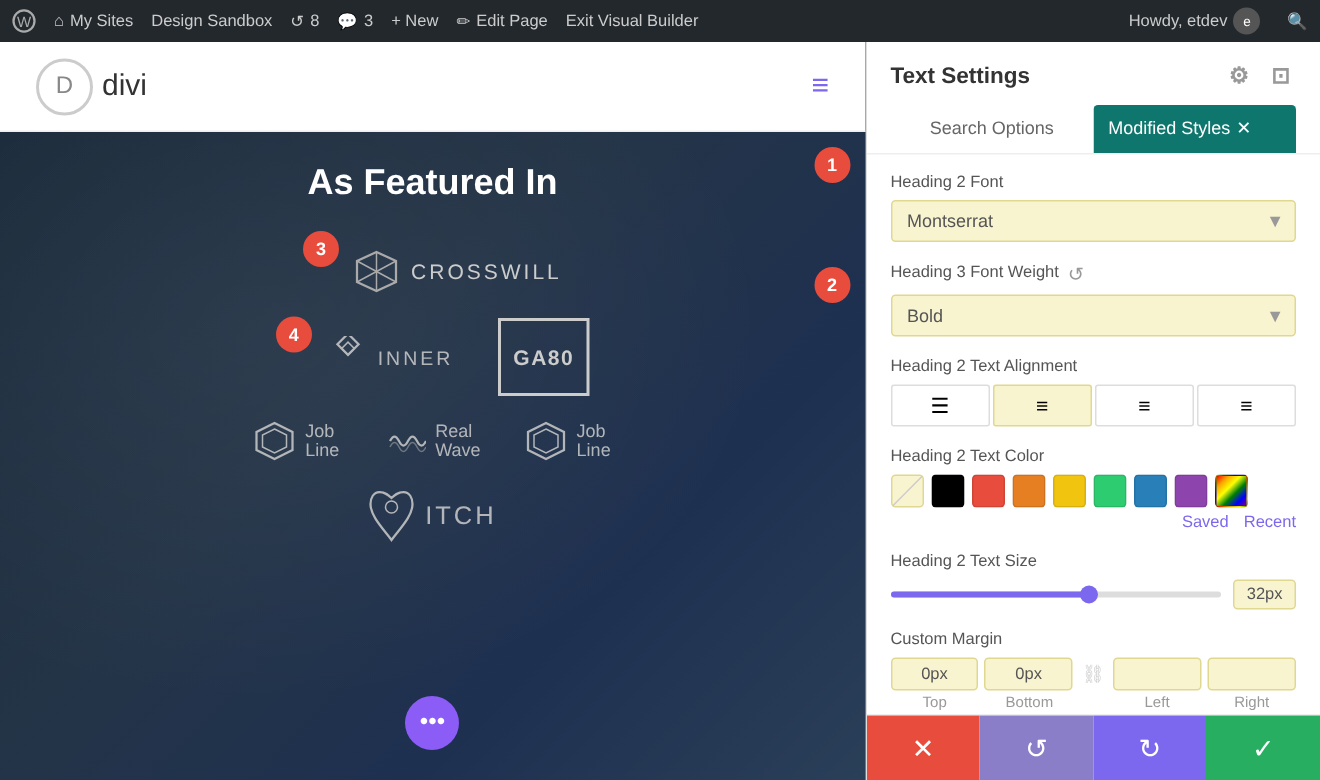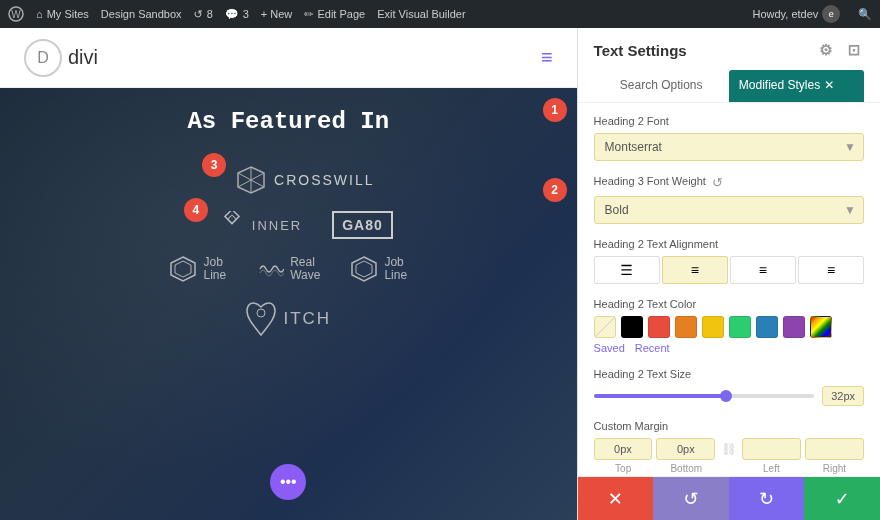--- a/index.html
+++ b/index.html
@@ -95,21 +95,20 @@
       top: 0; left: 0; right: 0; bottom: 0;
       background: radial-gradient(ellipse at 30% 30%, rgba(255,255,255,0.05) 0%, transparent 60%);
     }
     .featured-title {
       color: #fff;
       font-size: 24px;
       font-weight: 700;
       margin-bottom: 30px;
       text-align: center;
       z-index: 1;
-      font-family: Liberation Mono, monospace;
     }
 
     
     .logos-area {
       width: 100%;
       z-index: 1;
       padding: 0 20px;
     }
     .logo-row {
       display: flex;
@@ -313,20 +312,21 @@
       background: #f9f4d0;
       border: 1px solid #e0d890;
       position: relative;
     }
     .color-saved-recent {
       display: flex;
       gap: 10px;
       margin-top: 4px;
       font-size: 11px;
       color: #7b68ee;
+      justify-content: flex-end;
     }
 
     
     .slider-container {
       display: flex;
       align-items: center;
       gap: 8px;
     }
     .slider-track {
       flex: 1;
@@ -421,21 +421,21 @@
     .footer-btn.cancel { background: #e74c3c; color: #fff; }
     .footer-btn.reset { background: #8b7ec8; color: #fff; }
     .footer-btn.redo { background: #7b68ee; color: #fff; }
     .footer-btn.save { background: #27ae60; color: #fff; }
 
     
     svg { display: block; }
 
     .logo-gabo {
       border: 2px solid #ccc;
-      padding: 4px 8px;
+      padding: 16px 8px;
       font-size: 14px;
       font-weight: bold;
       color: #ccc;
       letter-spacing: 1px;
     }
   </style>
 </head>
 <body>
 
 <div class="admin-bar">

